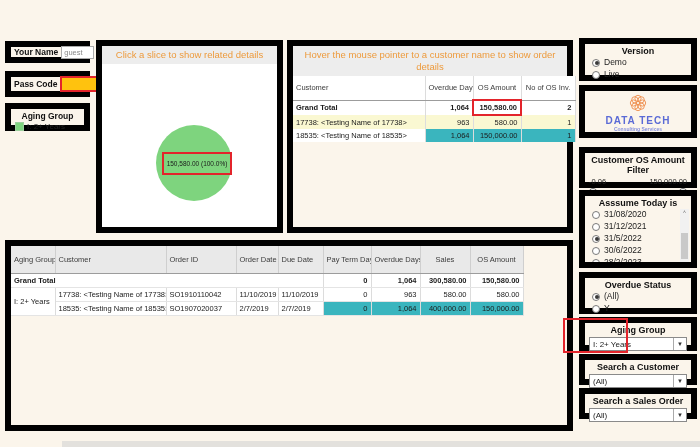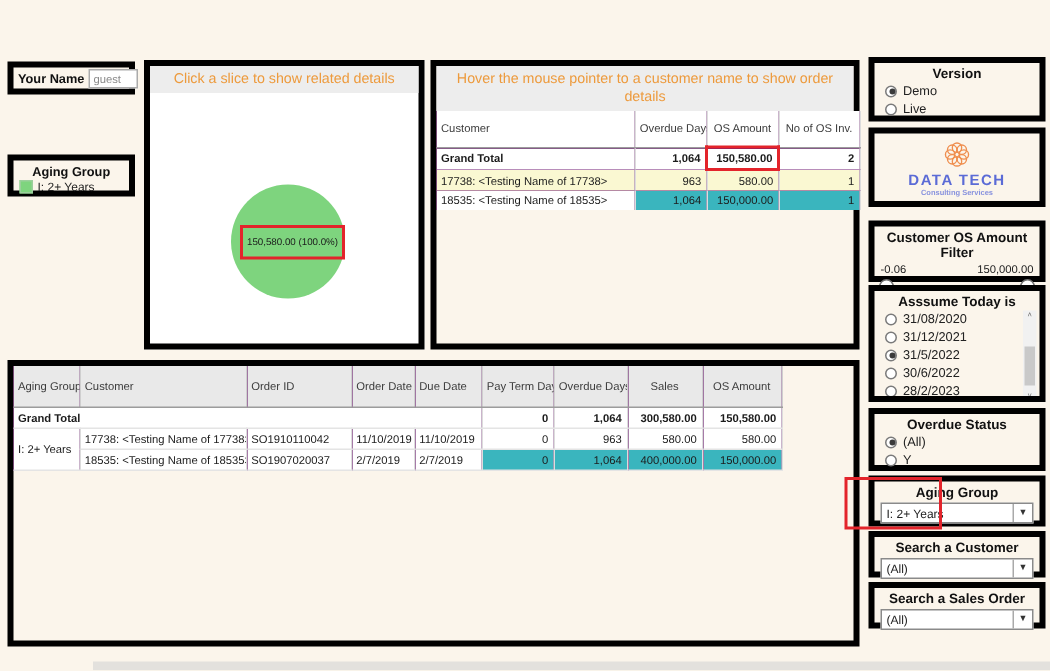--- a/index.html
+++ b/index.html
@@ -10,21 +10,21 @@
   html,body{width:700px;height:447px;}
   body{font-family:"Liberation Sans",sans-serif; background:#FBF5EB;}
   .stage{position:relative;width:700px;height:447px;background:#FBF5EB;overflow:hidden;}
 
   header{position:absolute;left:6px;top:3px;white-space:nowrap;}
   h1{font-size:16px;font-weight:bold;color:#161616;letter-spacing:.2px;}
   .subtitle{font-size:9.5px;margin-top:1px;}
   .dev{color:#F0A139;font-weight:bold;}
   .contact{color:#E25A4E;font-weight:bold;font-size:8.5px;}
 
-  .panel{position:absolute;border:4px solid #000000;background:#FBF5EB;}
+  .panel{position:absolute;border:6px solid #000000;background:#FBF5EB;}
 
   
   #name-panel{left:5px;top:41px;width:85px;height:22px;display:flex;align-items:center;padding:0 3px;gap:3px;}
   #pass-panel{left:5px;top:71px;width:85px;height:26px;display:flex;align-items:center;padding:0 3px;gap:3px;}
   .fld-label{font-size:8.5px;font-weight:bold;color:#111;white-space:nowrap;}
   .name-input{width:33px;height:13px;font-size:7.5px;color:#8a8a8a;border:1px solid #ABABAB;background:#fff;padding:0 2px;font-family:"Liberation Sans",sans-serif;}
   .pass-input{width:38px;height:16px;background:var(--amber-passcode);border:2px solid var(--red);}
   #legend-panel{left:5px;top:103px;width:85px;height:28px;padding:2px 4px 0 4px;}
   .legend-title{text-align:center;font-weight:bold;font-size:8.5px;color:#111;}
   .legend-item{display:flex;align-items:center;gap:3px;font-size:8px;color:#222;margin-top:1px;}
@@ -32,21 +32,21 @@
 
   
   .strip{background:#EDEDED;color:var(--orange-title);font-size:9.5px;text-align:center;padding:3px 8px;line-height:12px;}
   #pie-panel{left:96px;top:40px;width:187px;height:193px;background:#fff;}
   .pie-area{position:relative;width:100%;height:100%;}
   .pie-circle{position:absolute;left:54px;top:61px;width:76px;height:76px;border-radius:50%;background:var(--green);}
   .pie-label{position:absolute;left:60px;top:88px;width:70px;height:23px;border:2px solid var(--red);
              font-size:6.5px;color:#1b1b1b;display:flex;align-items:center;justify-content:center;white-space:nowrap;}
 
   #hover-panel{left:287px;top:40px;width:286px;height:193px;}
-  table{border-collapse:collapse;table-layout:fixed;background:#701a75;}
+  table{border-collapse:collapse;table-layout:fixed;background:#fef9c3;}
   .hover-table{width:282px;font-size:7.5px;}
   .hover-table th{font-weight:normal;color:#3c3c3c;text-align:left;padding:7px 3px;border-right:1px solid #DCDCDC;border-bottom:1px solid #9C9C9C;background:#fff;height:21px;white-space:nowrap;overflow:hidden;}
   .hover-table td{padding:2px 3px;border-right:1px solid #DCDCDC;color:#1c1c1c;height:13px;white-space:nowrap;overflow:hidden;background:#fff;}
   .hover-table th.num,.hover-table td.num{text-align:right;}
   .hover-table th.cnum{text-align:center;}
   .row-total td{font-weight:bold;}
   .row-yellow td{background:var(--pale-yellow);}
   .row-teal td.hl{background:var(--teal);}
   td.red-outline{border:2px solid var(--red) !important;}
 
@@ -97,20 +97,24 @@
 </head>
 <body>
 
 <div class="stage">
 
 
   <div class="panel" id="name-panel">
     <span class="fld-label">Your Name</span>
     <input class="name-input" type="text" value="guest" style="">
   </div>
+  <div class="panel" id="pass-panel">
+    <span class="fld-label">Pass Code</span>
+    <input class="pass-input" type="password" value="" style="">
+  </div>
   <div class="panel" id="legend-panel">
     <div class="legend-title">Aging Group</div>
     <div class="legend-item">
       <span class="swatch"></span>
       <span>I: 2+ Years</span>
     </div>
   </div>
 
   <div class="panel" id="pie-panel">
     <div class="strip">Click a slice to show related details</div>

